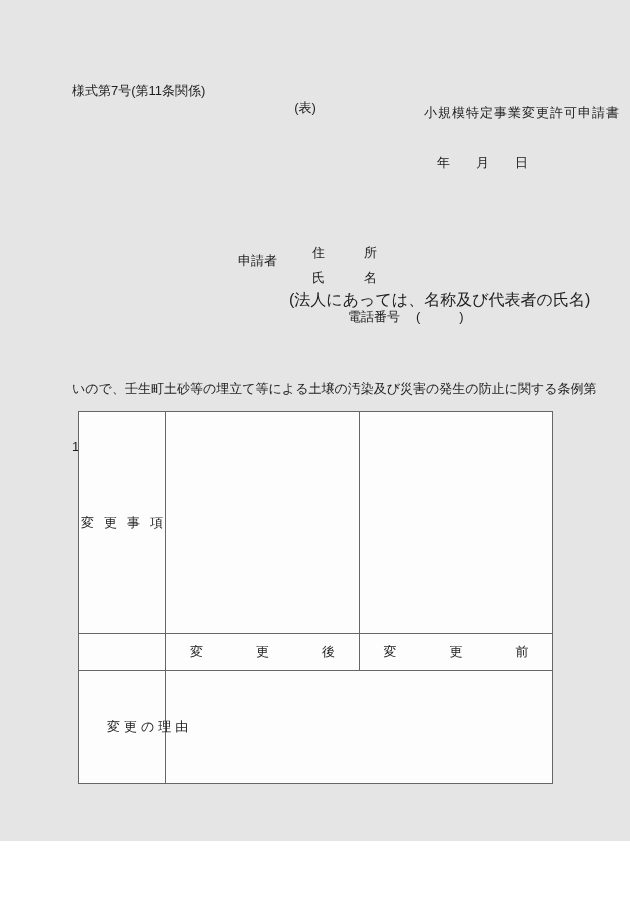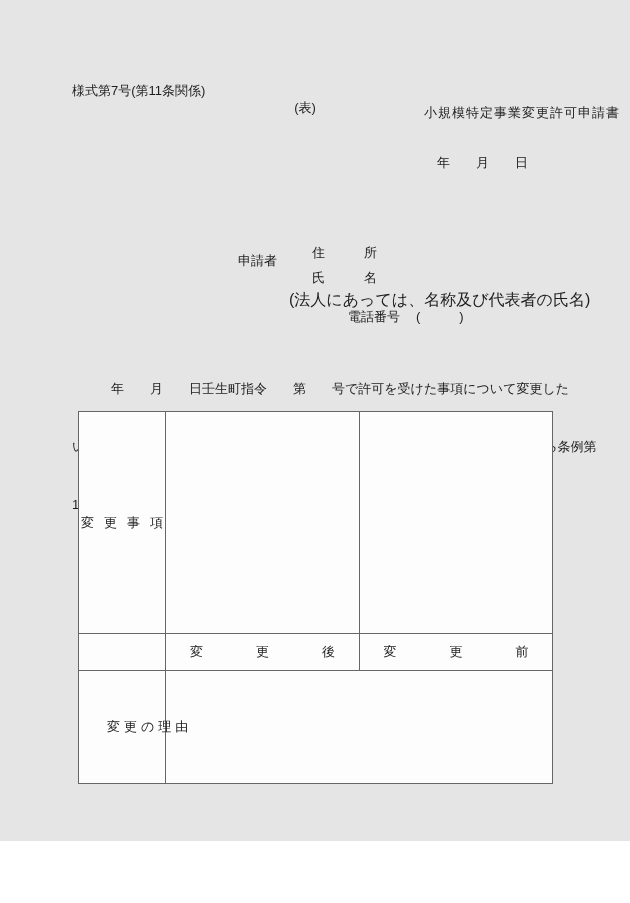--- a/index.html
+++ b/index.html
@@ -70,21 +70,20 @@
 
 
   <div class="abs addr-label">住　　　所</div>
   <div class="abs applicant-lbl">申請者</div>
   <div class="abs name-label">氏　　　名</div>
   <div class="abs name-note">(法人にあっては、名称及び代表者の氏名)</div>
   <div class="abs phone-label">電話番号</div>
   <div class="abs phone-blank">(　　　)</div>
 
   <div class="abs body-text">
-    <div>　　　年　　月　　日壬生町指令　　第　　号で許可を受けた事項について変更した</div>
     <div>いので、壬生町土砂等の埋立て等による土壌の汚染及び災害の発生の防止に関する条例第</div>
     <div>15条第2項の規定により、関係書類を添えて次のとおり申請します。</div>
   </div>
 
   <table class="apptable">
     <colgroup>
       <col style="width:87px">
       <col style="width:194px">
       <col style="width:193px">
     </colgroup>

